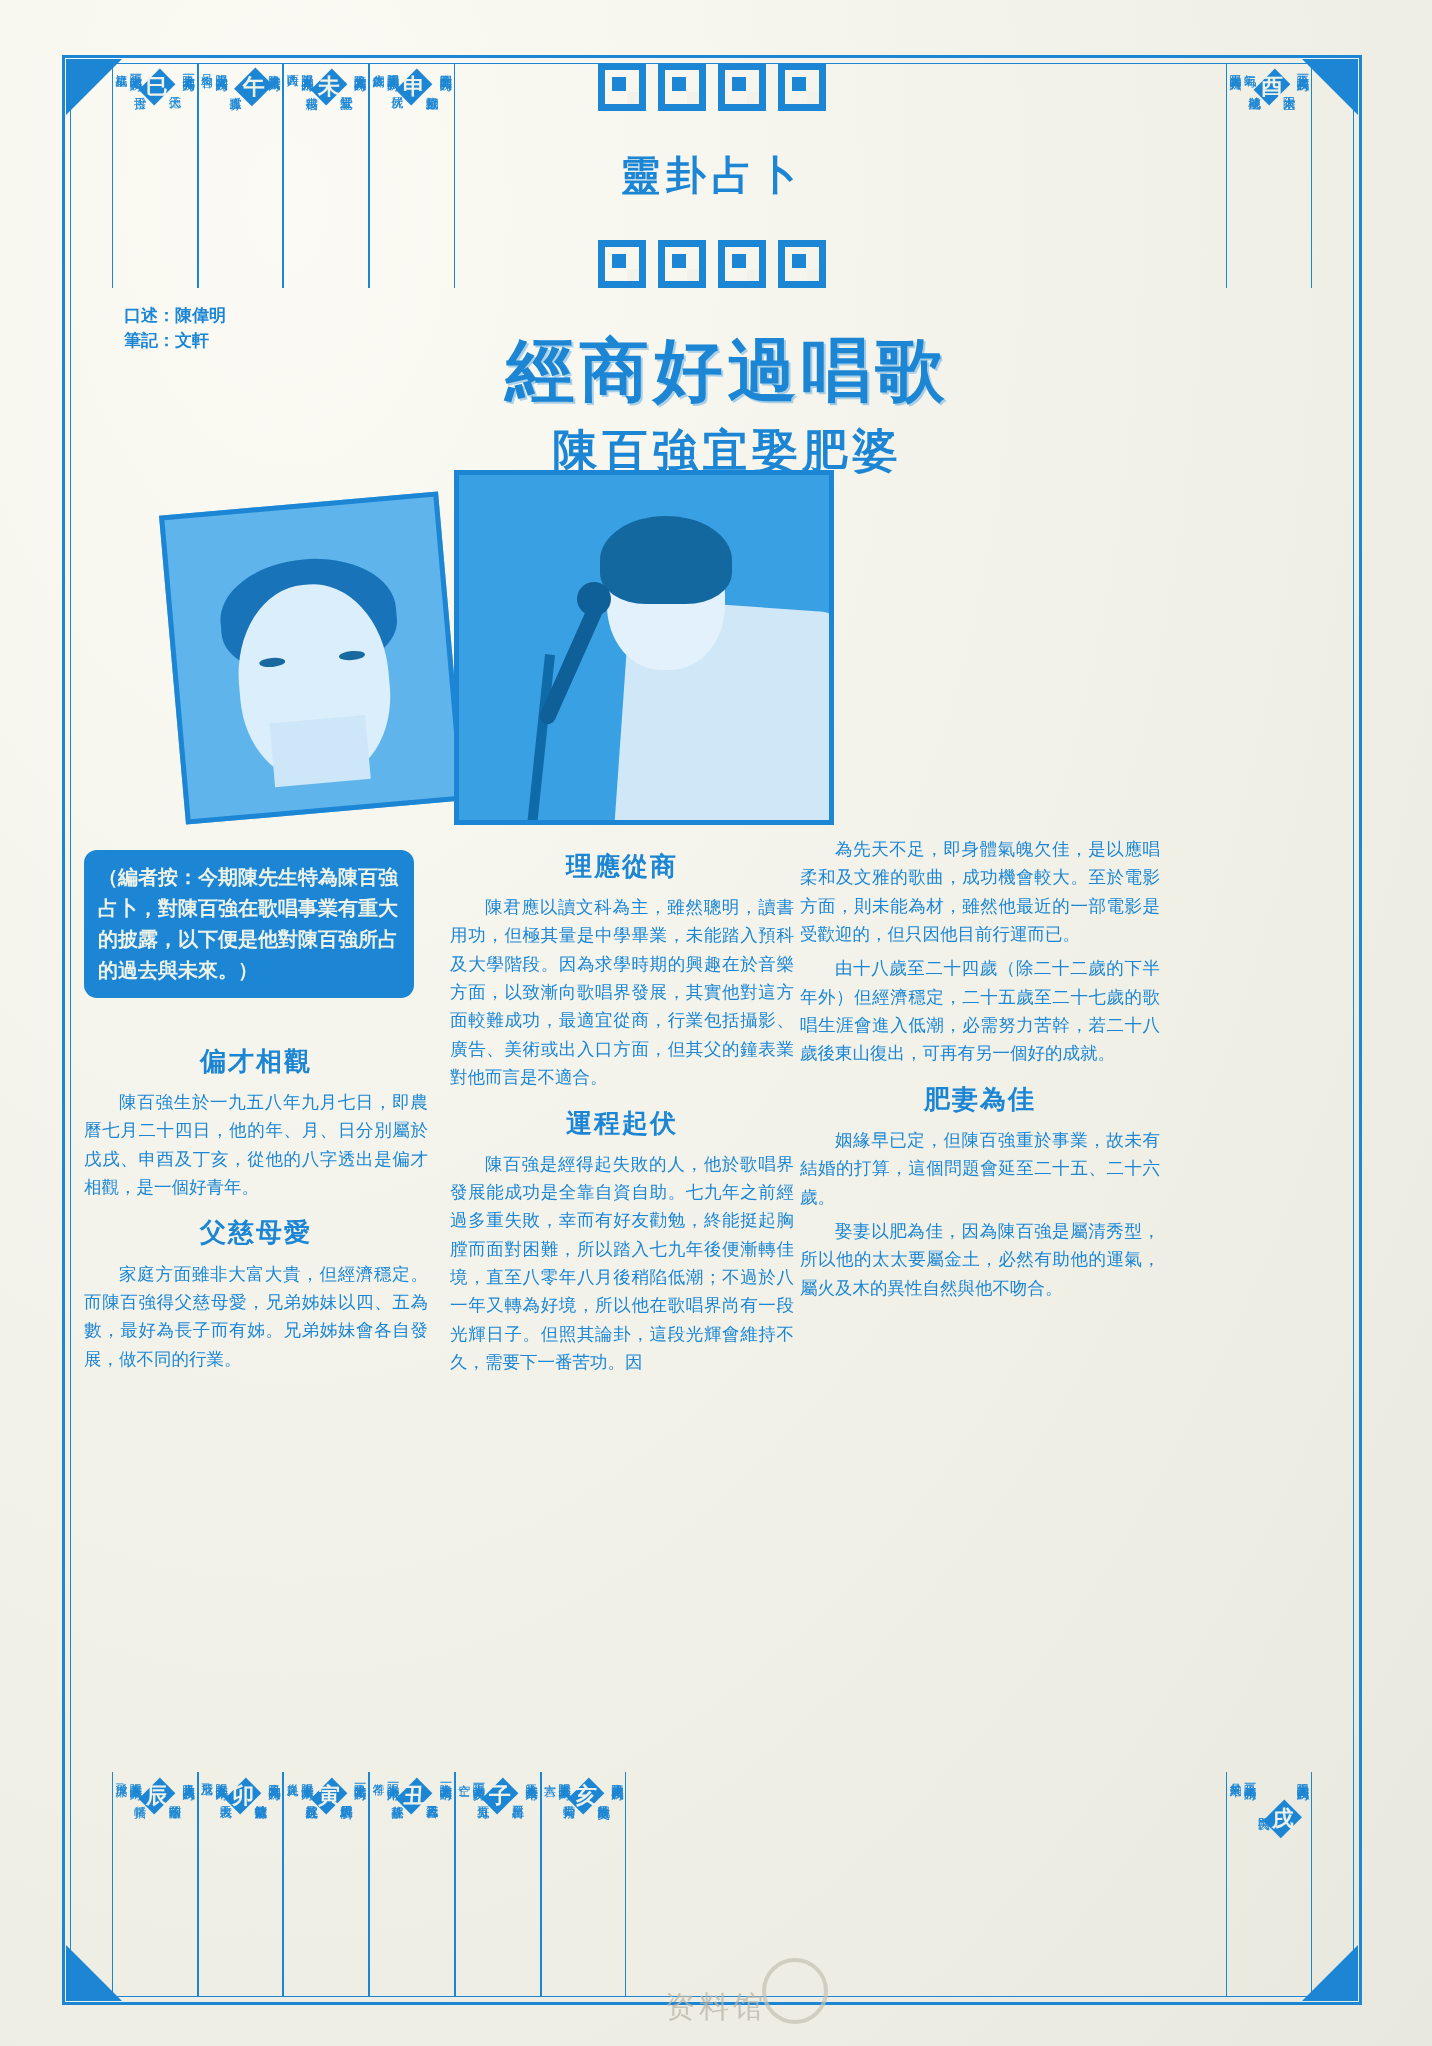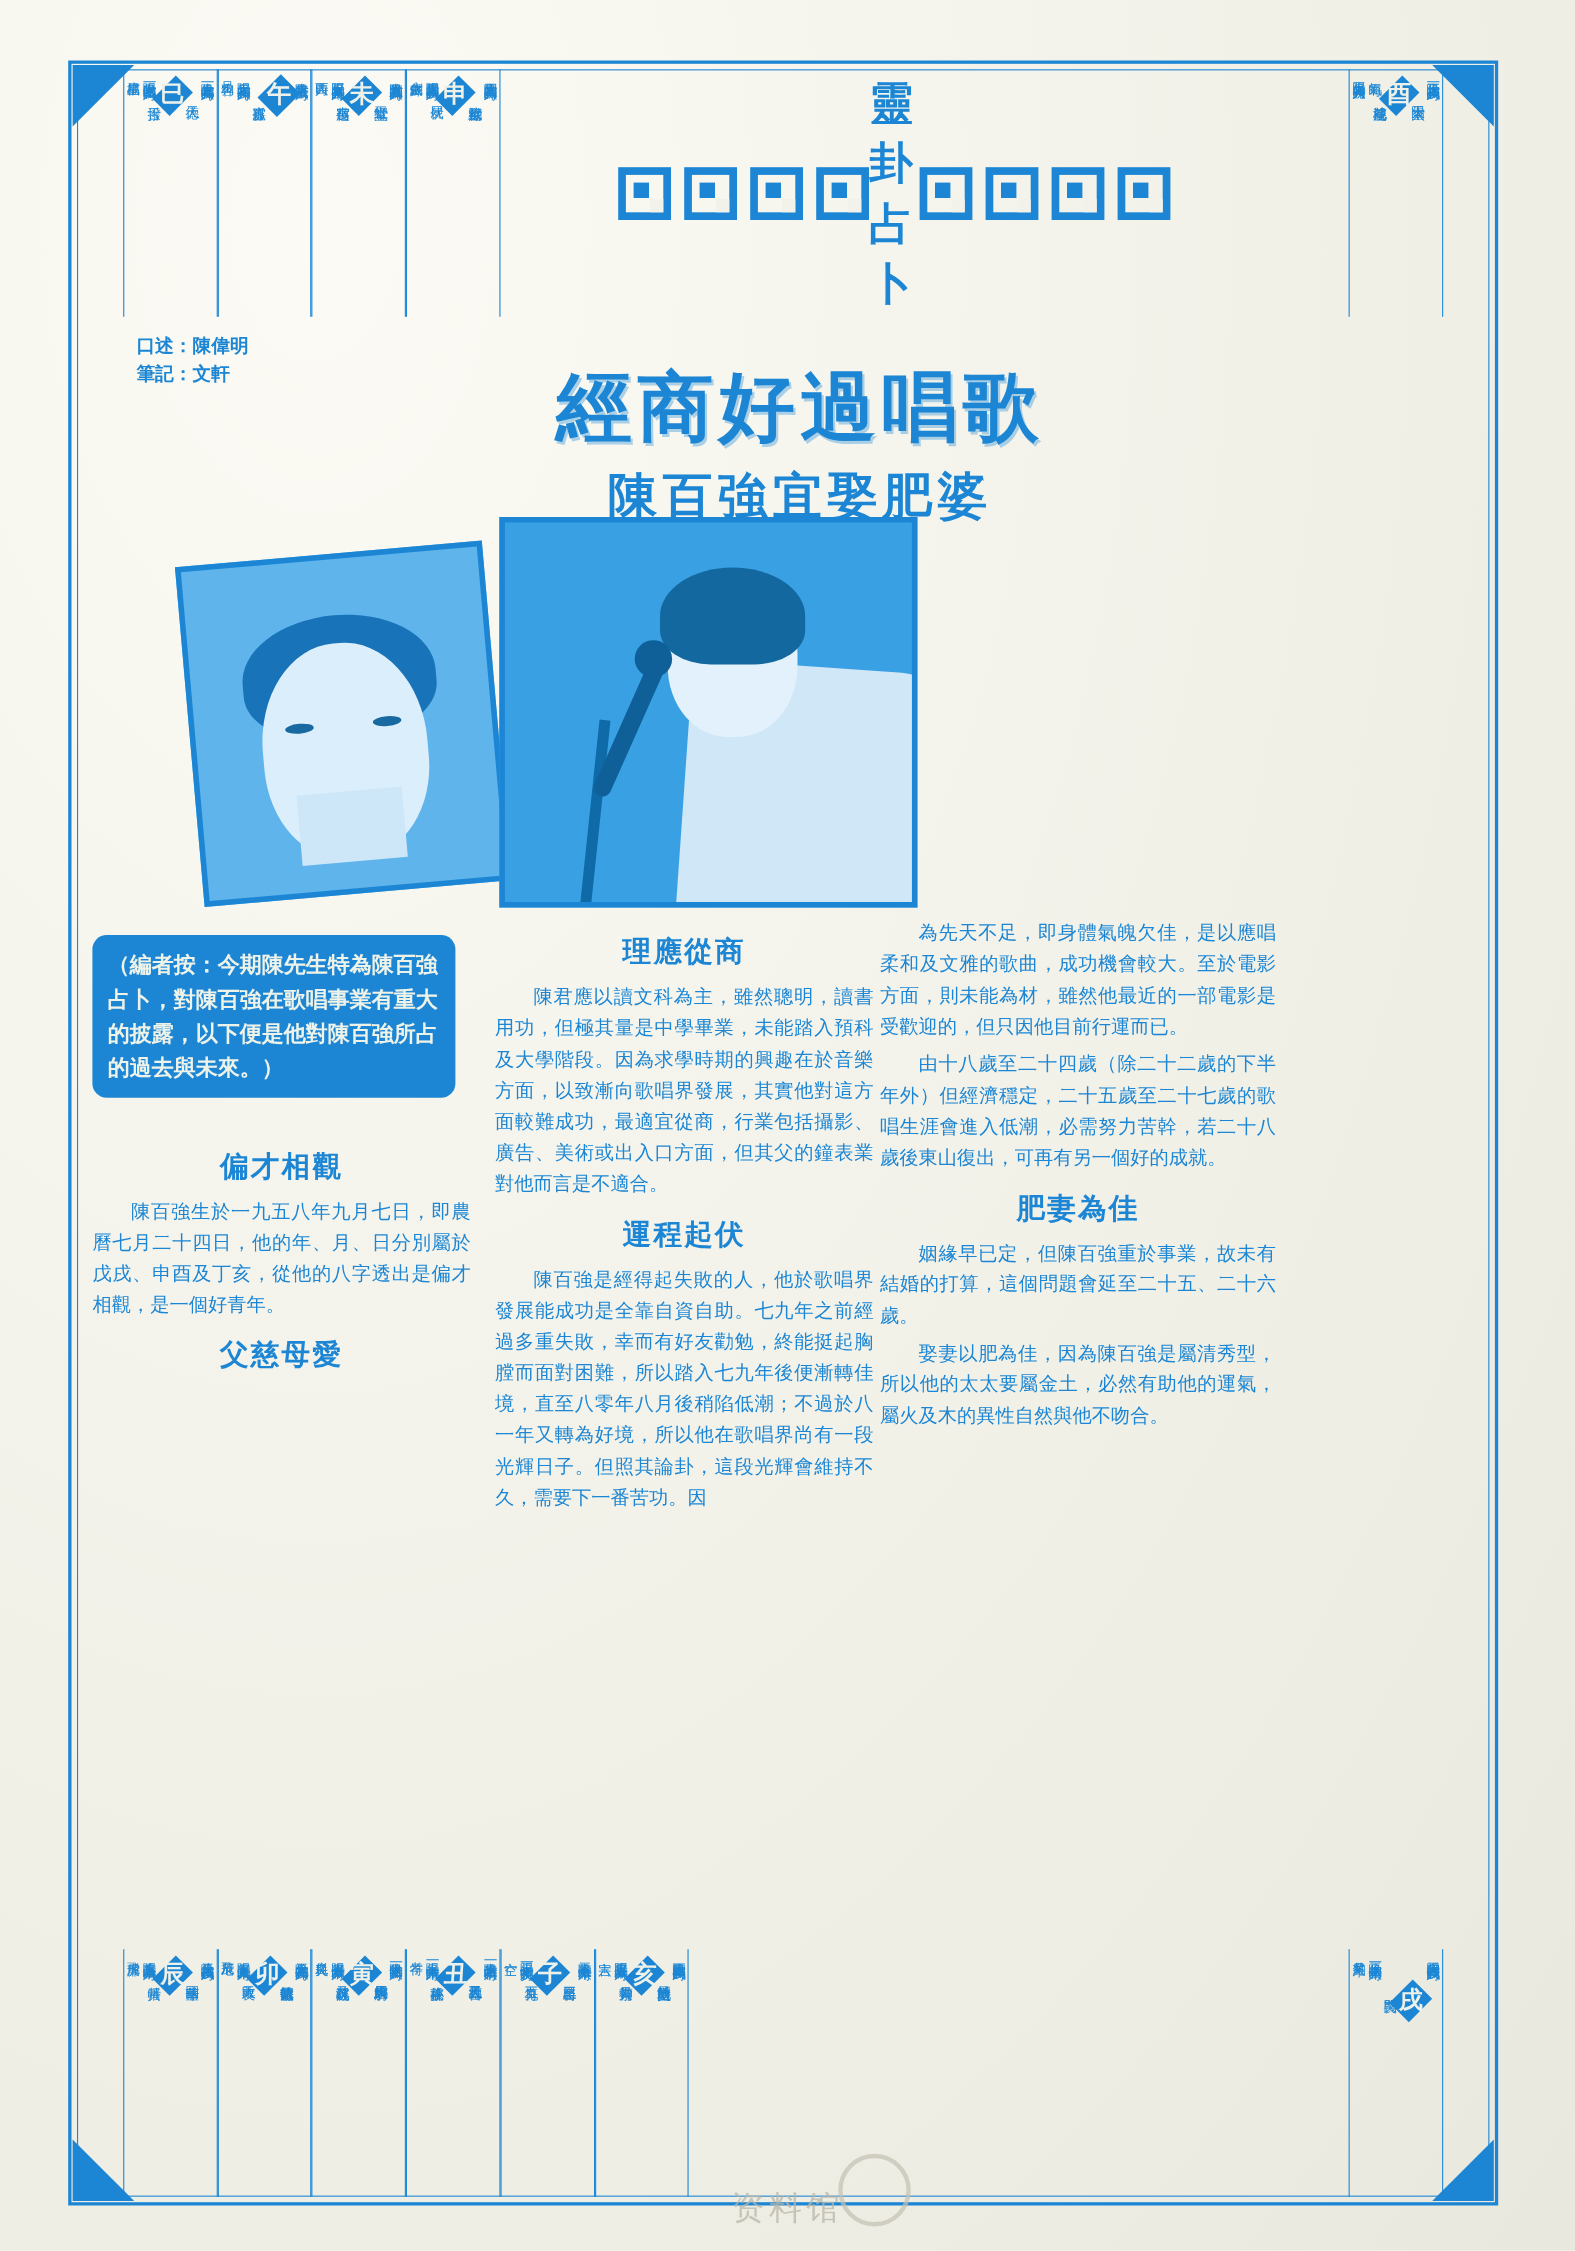--- a/index.html
+++ b/index.html
@@ -105,21 +105,21 @@
     width:30px;height:30px;line-height:30px;font-size:22px;
     margin:7px 0;
   }
   .branch .glyph.diamond span{display:block;transform:rotate(-45deg);}
 
   
   .ornament{
     position:absolute;
     top:8px;left:50%;transform:translateX(-50%);
     width:300px;height:225px;
-    display:flex;justify-content:space-between;
+    display:flex;flex-direction:column;justify-content:space-between;
     align-items:center;
   }
   .sq-row{display:flex;gap:12px;}
   .sq{
     width:48px;height:48px;
     border:7px solid #1c86d4;
     position:relative;box-sizing:border-box;
   }
   .sq:before{
     content:"";position:absolute;left:7px;top:7px;
@@ -376,20 +376,21 @@
   </div>
 
   <div class="editor-note">（編者按：今期陳先生特為陳百強占卜，對陳百強在歌唱事業有重大的披露，以下便是他對陳百強所占的過去與未來。）</div>
 
   <div class="cols">
     <div class="col-art c1">
       <div class="spacer-note"></div>
       <div class="sec-h">偏才相觀</div>
       <p class="para">陳百強生於一九五八年九月七日，即農曆七月二十四日，他的年、月、日分別屬於戊戌、申酉及丁亥，從他的八字透出是偏才相觀，是一個好青年。</p>
       <div class="sec-h">父慈母愛</div>
+      <p class="para">家庭方面雖非大富大貴，但經濟穩定。而陳百強得父慈母愛，兄弟姊妹以四、五為數，最好為長子而有姊。兄弟姊妹會各自發展，做不同的行業。</p>
     </div>
 
     <div class="col-art c2">
       <div class="sec-h">理應從商</div>
       <p class="para">陳君應以讀文科為主，雖然聰明，讀書用功，但極其量是中學畢業，未能踏入預科及大學階段。因為求學時期的興趣在於音樂方面，以致漸向歌唱界發展，其實他對這方面較難成功，最適宜從商，行業包括攝影、廣告、美術或出入口方面，但其父的鐘表業對他而言是不適合。</p>
       <div class="sec-h">運程起伏</div>
       <p class="para">陳百強是經得起失敗的人，他於歌唱界發展能成功是全靠自資自助。七九年之前經過多重失敗，幸而有好友勸勉，終能挺起胸膛而面對困難，所以踏入七九年後便漸轉佳境，直至八零年八月後稍陷低潮；不過於八一年又轉為好境，所以他在歌唱界尚有一段光輝日子。但照其論卦，這段光輝會維持不久，需要下一番苦功。因</p>
     </div>
 
     <div class="col-art c3">

